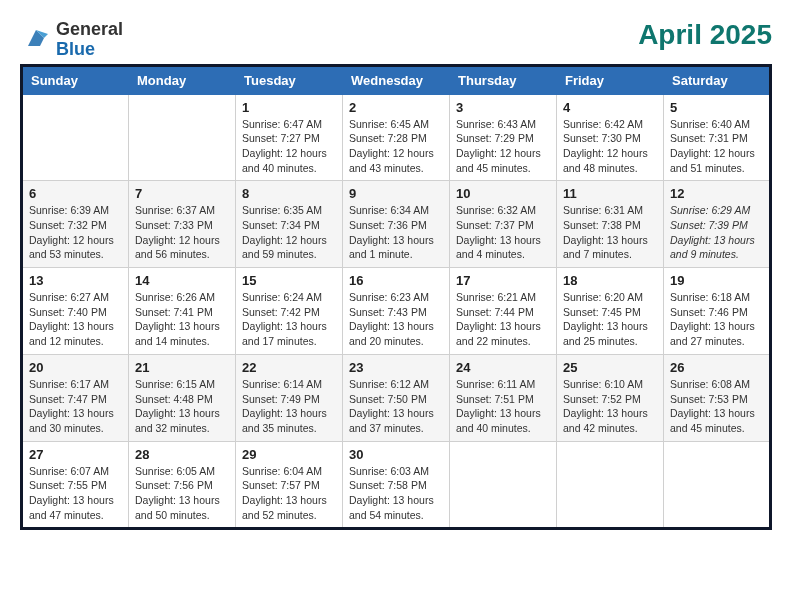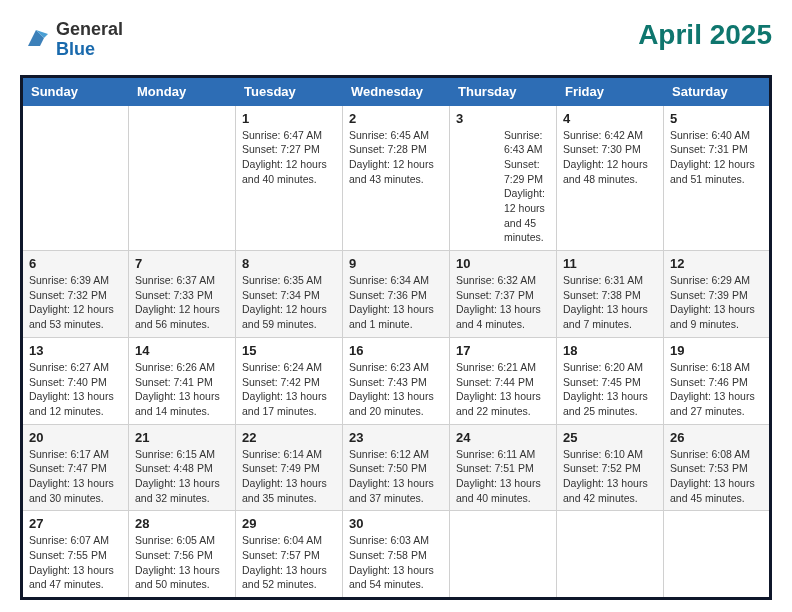--- a/index.html
+++ b/index.html
@@ -7,21 +7,21 @@
       font-family: Arial, sans-serif;
       background: #fff;
       width: 792px;
       min-height: 612px;
       padding: 20px;
     }
     .header {
       display: flex;
       justify-content: space-between;
       align-items: flex-start;
-      margin-bottom: 15px;
+      margin-bottom: 4px;
     }
     .logo {
       display: flex;
       align-items: center;
       gap: 4px;
     }
     .logo-text {
       display: flex;
       flex-direction: column;
       line-height: 1.1;
@@ -137,21 +137,21 @@
 Daylight: 12 hours and 40 minutes.</div>
         </td>
         <td>
           <div class="day-number">2</div>
           <div class="day-info" style="white-space: pre-line;">Sunrise: 6:45 AM
 Sunset: 7:28 PM
 Daylight: 12 hours and 43 minutes.</div>
         </td>
         <td>
           <div class="day-number">3</div>
-          <div class="day-info" style="white-space: pre-line; margin-left: 48px;">Sunrise: 6:43 AM
+          <div class="day-info" style="white-space: pre-line;">Sunrise: 6:43 AM
 Sunset: 7:29 PM
 Daylight: 12 hours and 45 minutes.</div>
         </td>
         <td>
           <div class="day-number">4</div>
           <div class="day-info" style="white-space: pre-line;">Sunrise: 6:42 AM
 Sunset: 7:30 PM
 Daylight: 12 hours and 48 minutes.</div>
         </td>
         <td>
@@ -193,21 +193,21 @@
 Daylight: 13 hours and 4 minutes.</div>
         </td>
         <td>
           <div class="day-number">11</div>
           <div class="day-info" style="white-space: pre-line;">Sunrise: 6:31 AM
 Sunset: 7:38 PM
 Daylight: 13 hours and 7 minutes.</div>
         </td>
         <td>
           <div class="day-number">12</div>
-          <div class="day-info" style="white-space: pre-line;">Sunrise: 6:29 AM
+          <div class="day-info" style="white-space: pre-line; font-style: italic;">Sunrise: 6:29 AM
 Sunset: 7:39 PM
 Daylight: 13 hours and 9 minutes.</div>
         </td>
       </tr>
       <tr>
         <td>
           <div class="day-number">13</div>
           <div class="day-info" style="white-space: pre-line;">Sunrise: 6:27 AM
 Sunset: 7:40 PM
 Daylight: 13 hours and 12 minutes.</div>

